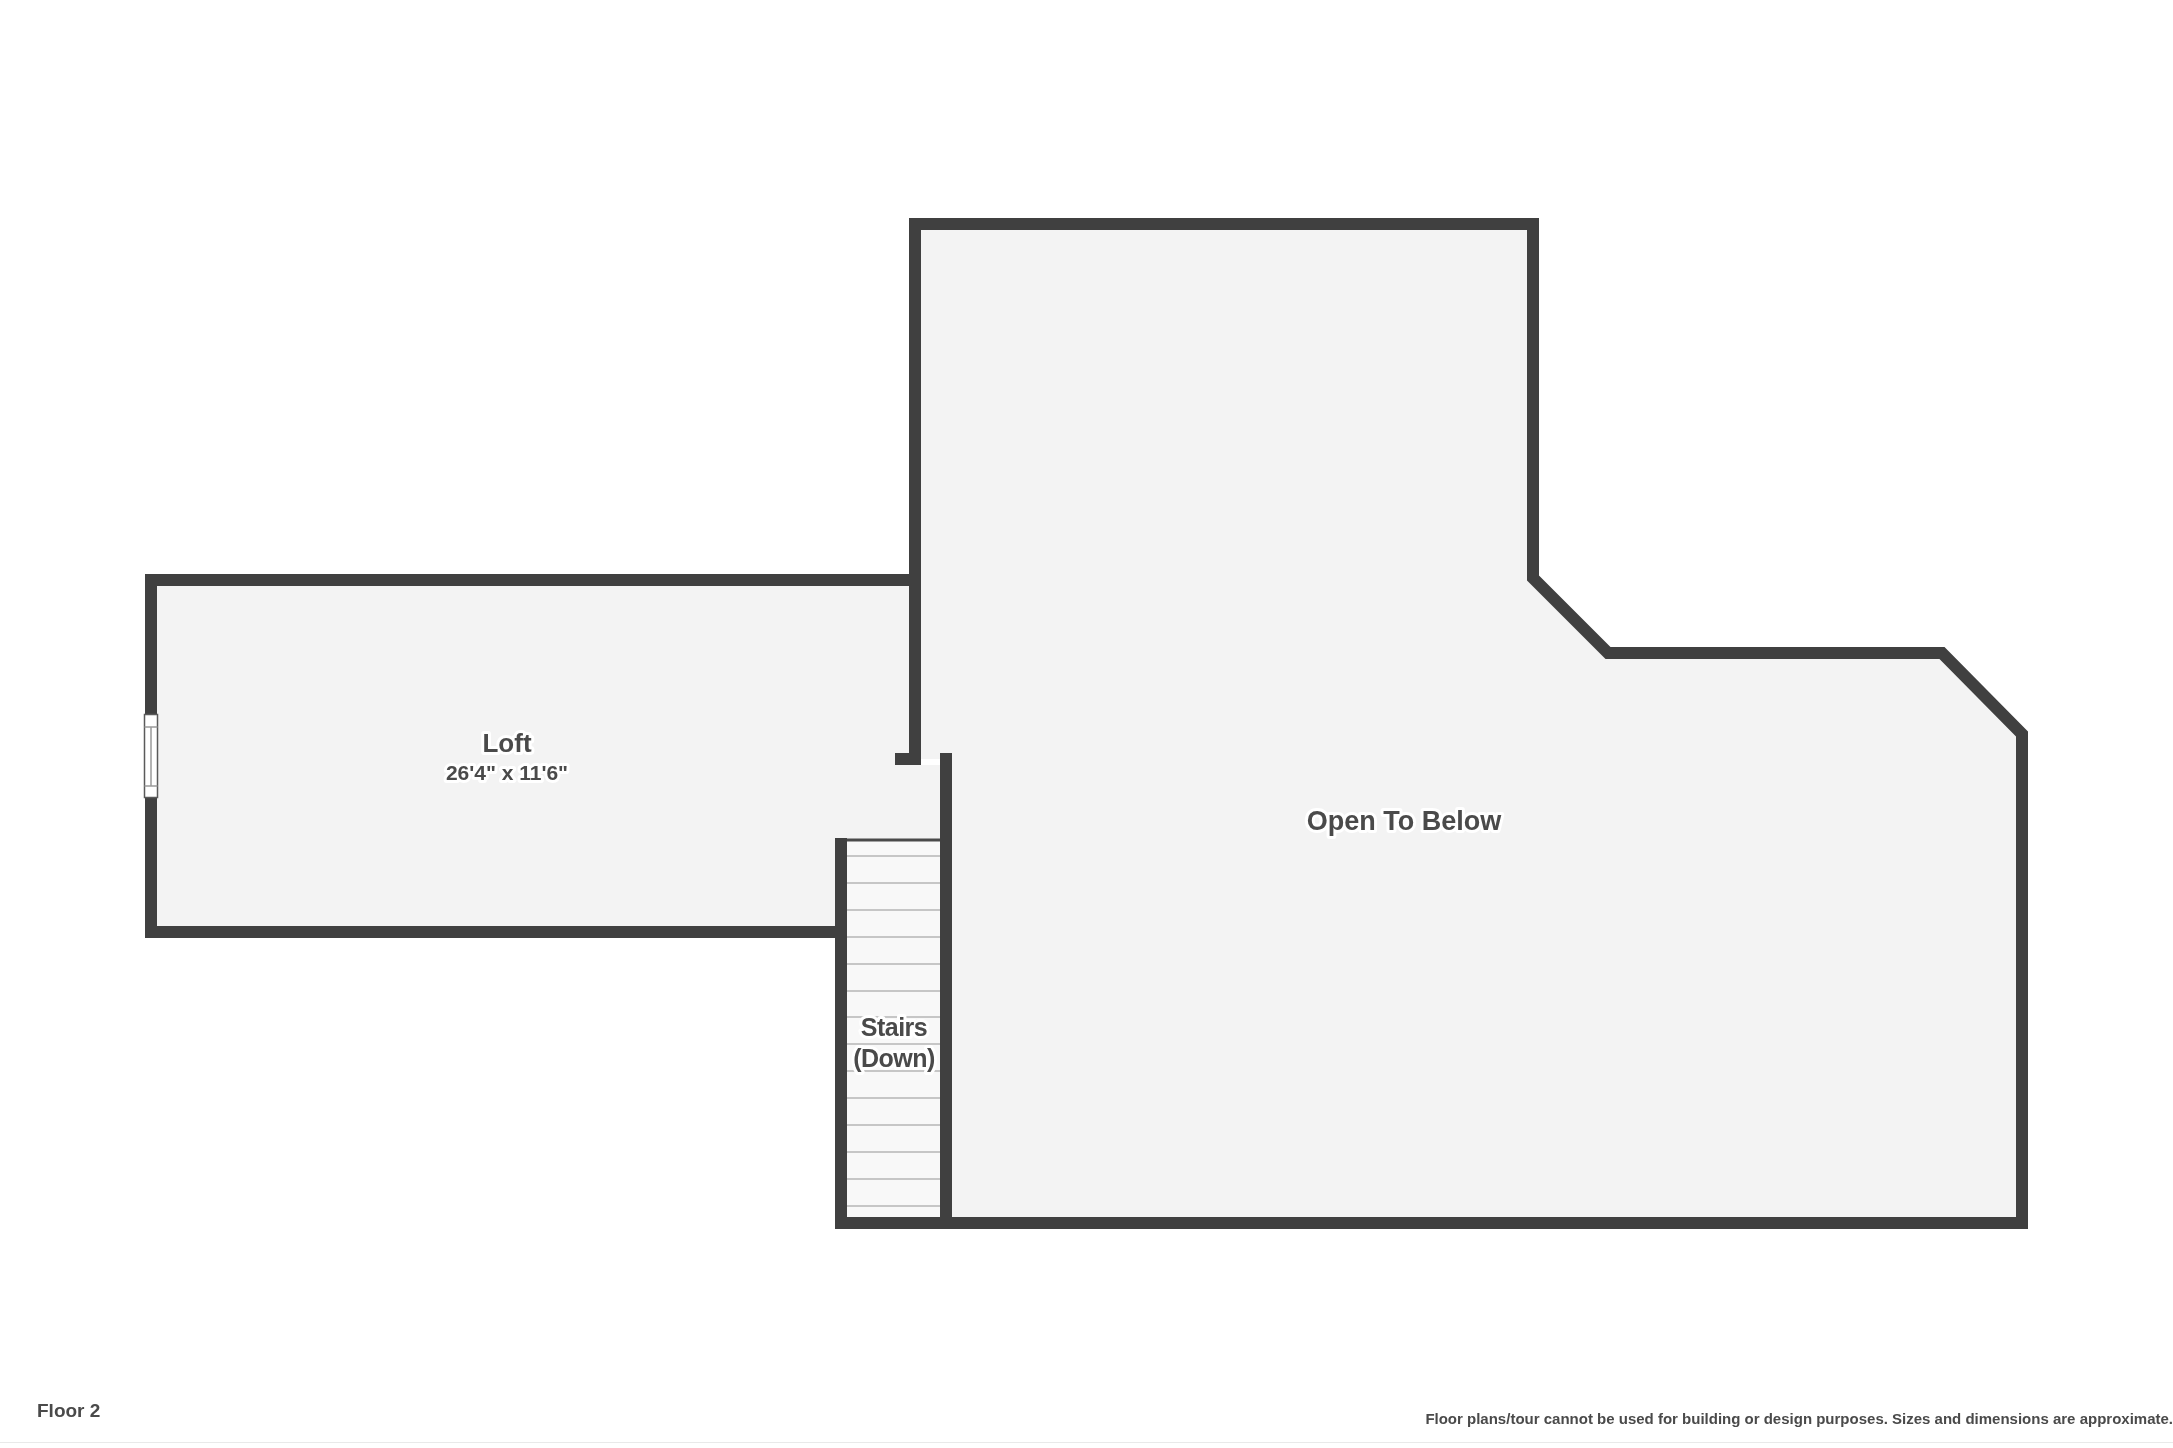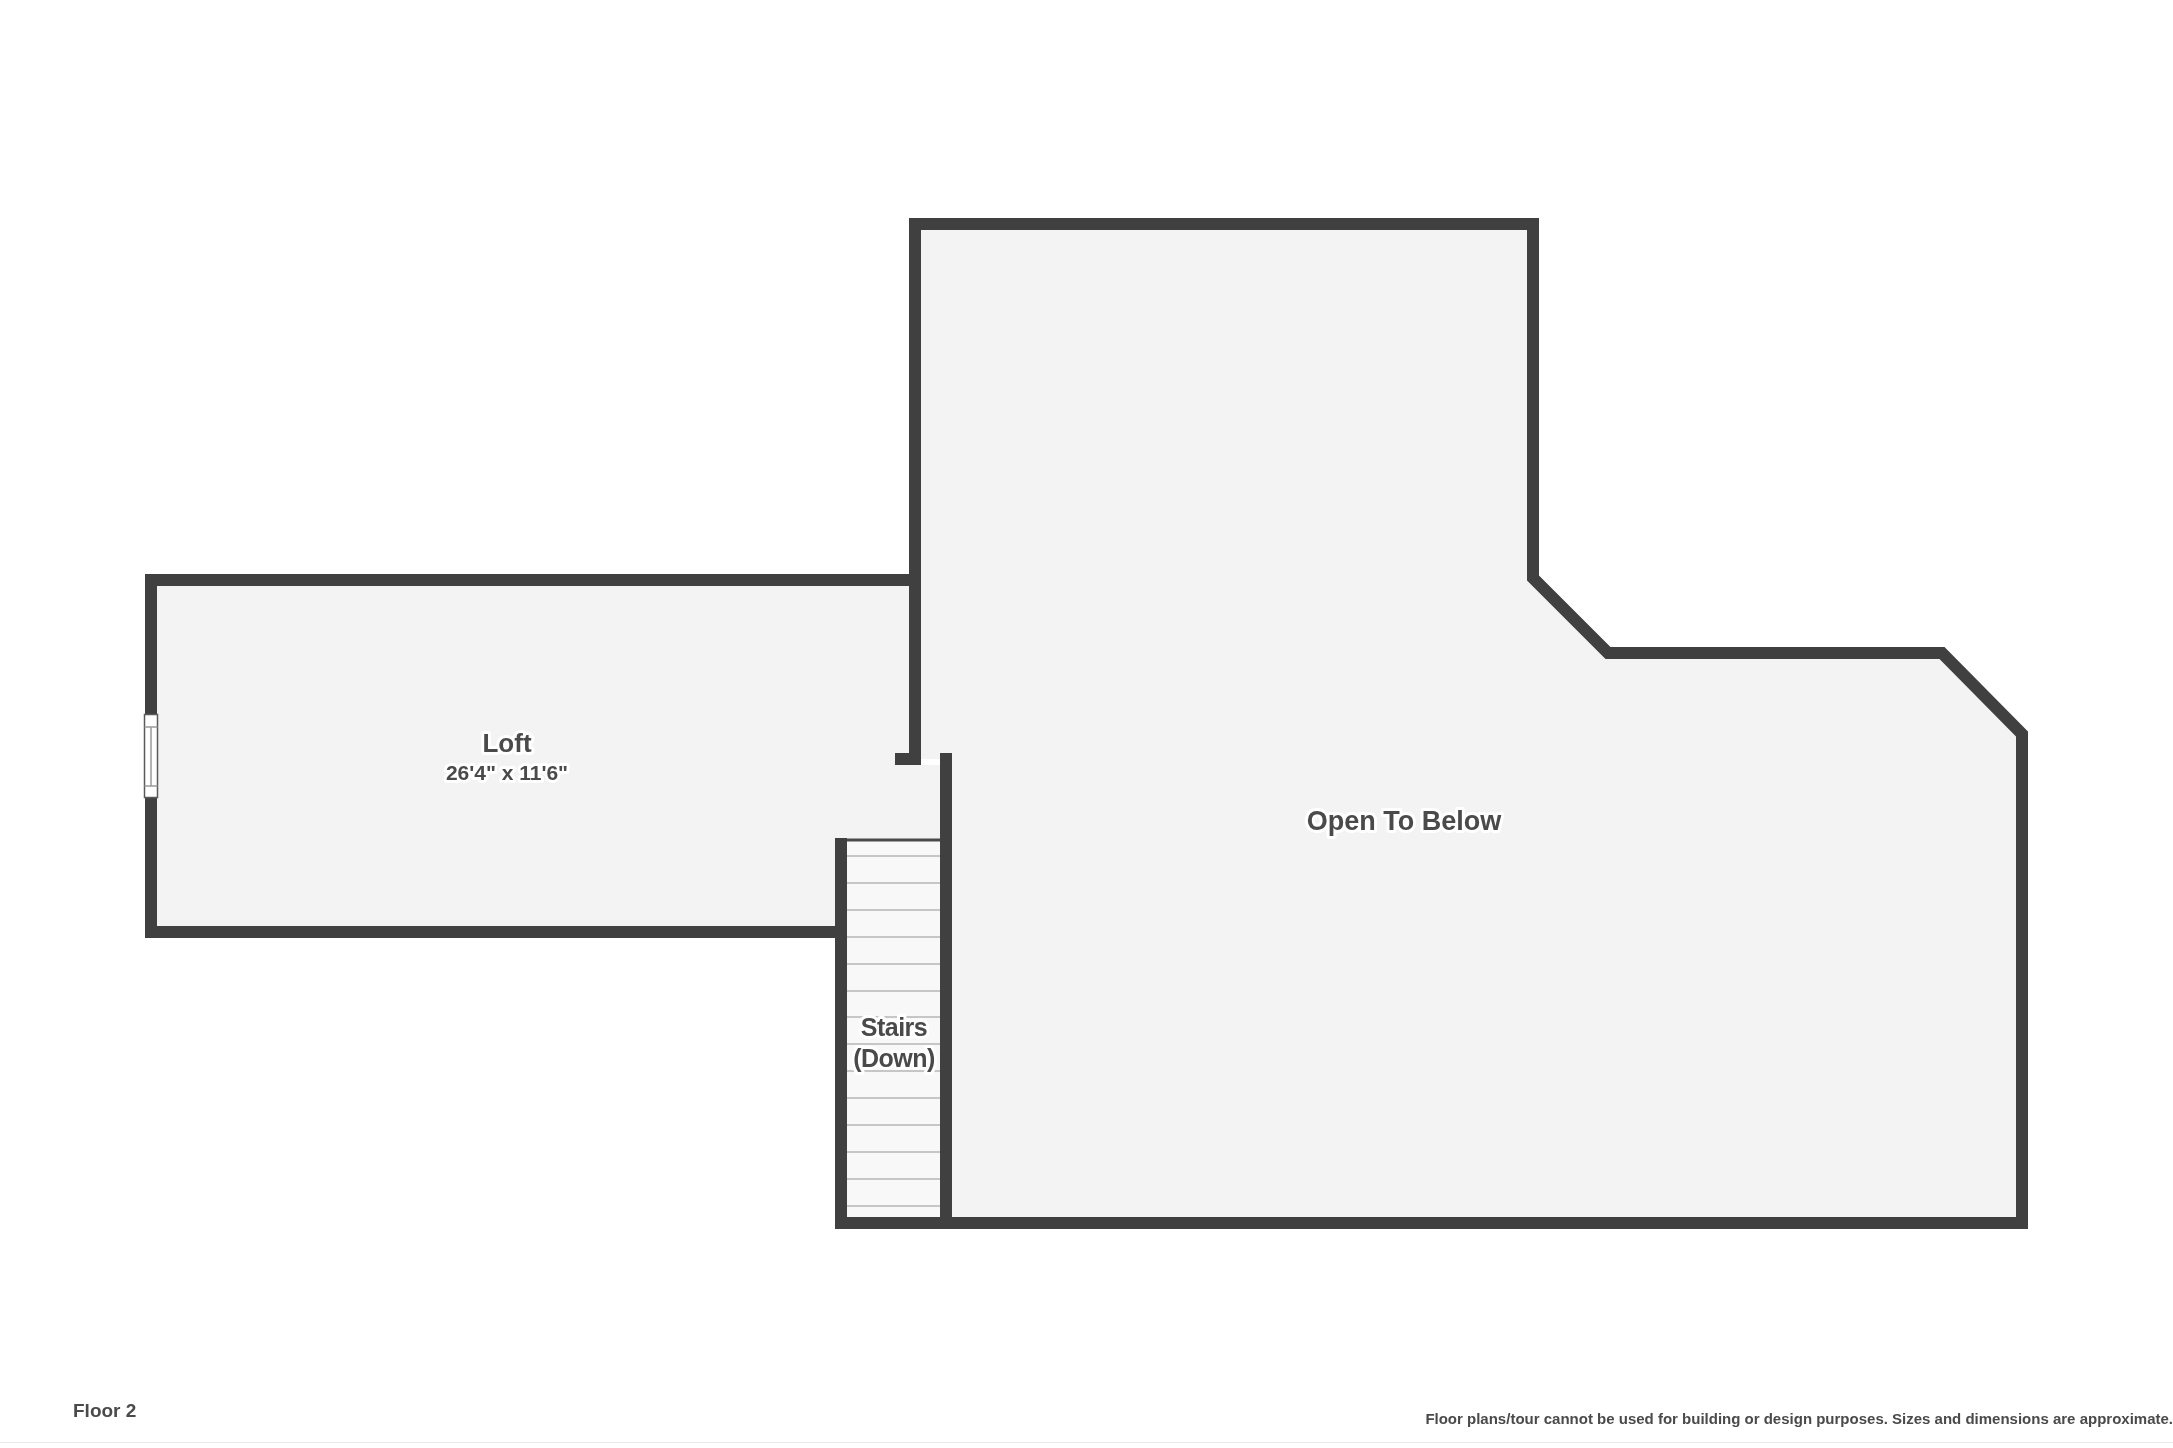--- a/index.html
+++ b/index.html
@@ -46,21 +46,20 @@
   .t-dims  { font-size: 21px; }
   .t-open  { font-size: 27px; }
   .t-stair { font-size: 25px; letter-spacing: -0.5px; }
   .footer-floor {
     position: absolute;
     left: 37px;
     top: 1400px;
     font-size: 19px;
     font-weight: bold;
     color: var(--label-text, #4a4a4a);
-    margin-left: 36px;
   }
   .footer-disclaimer {
     position: absolute;
     left: 0;
     right: 0;
     top: 1410px;
     text-align: right;
     font-size: 15px;
     font-weight: bold;
     color: var(--label-text, #4a4a4a);

